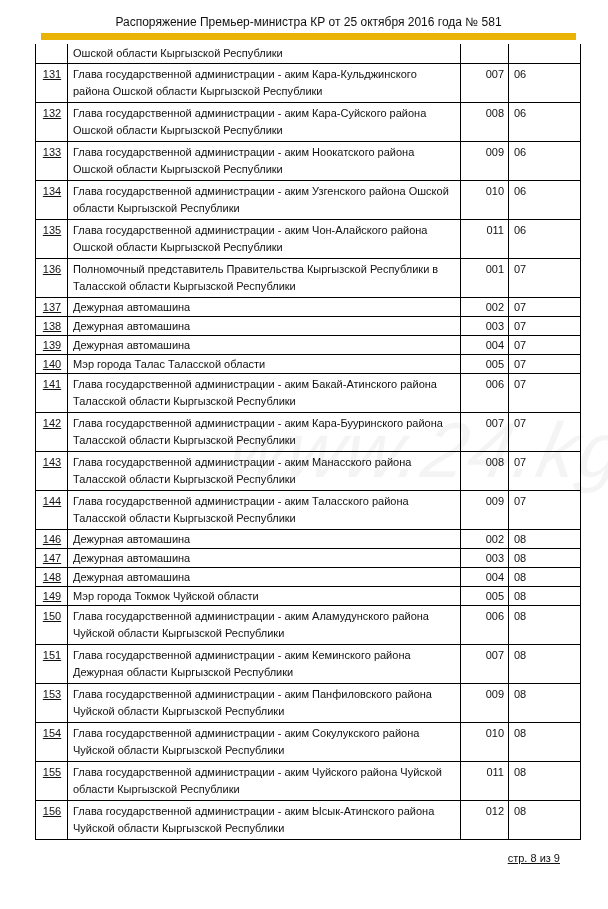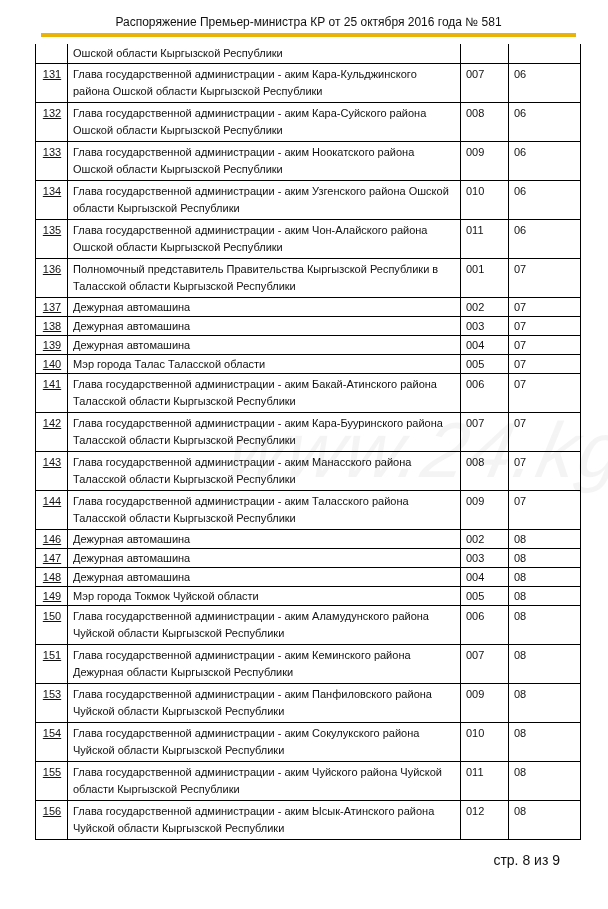--- a/index.html
+++ b/index.html
@@ -3,45 +3,45 @@
   <meta charset="utf-8">
   <style>
     html, body { margin: 0; padding: 0; background: #ffffff; }
     body {
       width: 608px; height: 909px; position: relative; overflow: hidden;
       font-family: "Liberation Sans", sans-serif; color: #111;
     }
     .doc-header {
       position: absolute; left: 41px; top: 15px; width: 535px;
       text-align: center; font-size: 12px; line-height: 14px;
-      padding-bottom: 4px; border-bottom: 4px solid #eab308;
+      padding-bottom: 4px; border-bottom: 7px solid #eab308;
     }
     .watermark {
       position: absolute; left: 230px; top: 405px;
       font-size: 78px; font-style: italic; color: rgba(0,0,0,0.045);
       letter-spacing: 2px; transform: skewX(-12deg); pointer-events: none;
       font-family: "Liberation Sans", sans-serif;
     }
     table.reg {
       position: absolute; left: 35px; top: 44px;
       border-collapse: collapse; width: 546px;
       font-size: 11px; table-layout: fixed;
     }
     table.reg td {
       border: 1px solid #000; vertical-align: top;
       padding: 2px 4px 2px 5px; line-height: 17px;
     }
     table.reg tr.first td { border-top: none; }
     td.num { width: 22px; text-align: center; padding-left: 2px; padding-right: 2px; text-decoration: underline; }
-    td.code { width: 38px; text-align: left; }
+    td.code { width: 38px; text-align: right; }
     td.group { width: 62px; }
     tr.single td { line-height: 15px; padding-top: 2px; padding-bottom: 1px; }
     tr.first td { line-height: 16px; padding-top: 1px; }
     .footer {
-      position: absolute; right: 48px; top: 852px; font-size: 14px;
+      position: absolute; right: 48px; top: 852px; font-size: 11px; text-decoration: underline;
     }
   </style>
 </head>
 <body>
 
 <div class="doc-header">Распоряжение Премьер-министра КР от 25 октября 2016 года № 581</div>
 
 <div class="watermark">www.24.kg</div>
 
 <table class="reg">

